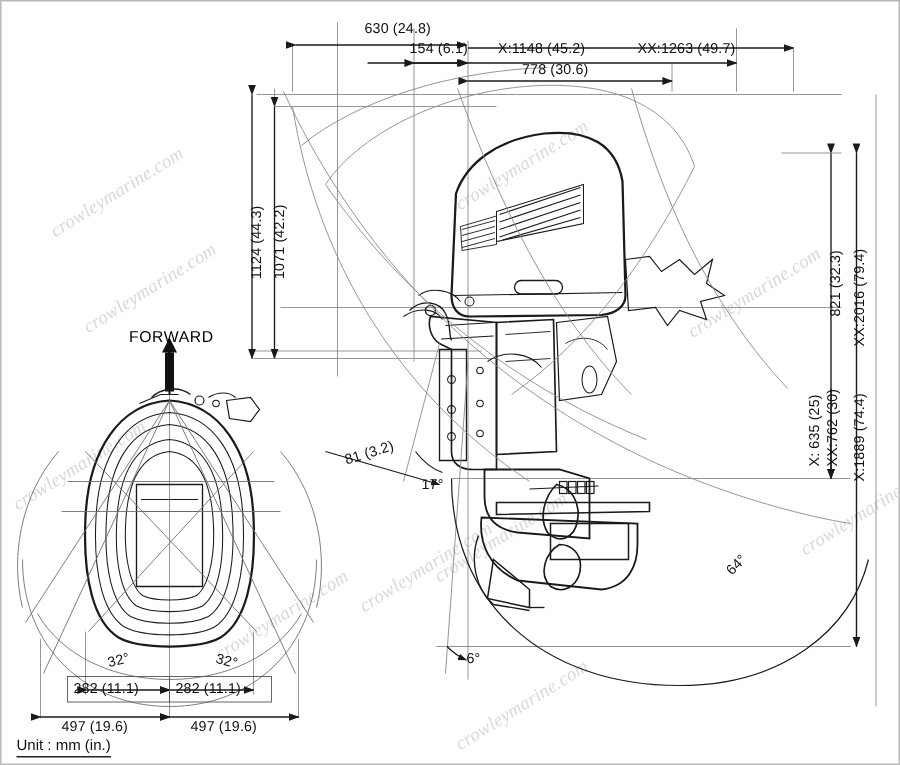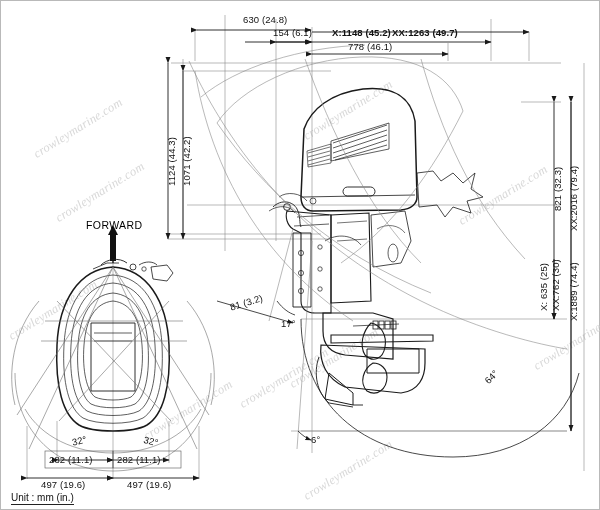--- a/index.html
+++ b/index.html
@@ -272,23 +272,23 @@
         <rect x="44" y="450" width="68" height="17"></rect>
         <rect x="112" y="450" width="68" height="17"></rect>
       </g>
     </g>
   </svg>
 
   <div>
 
     <div class="lbl" style="left:224px;top:14px;margin-left:18px;">630 (24.8)</div>
     <div class="lbl" style="left:248px;top:27px;margin-left:24px;">154 (6.1)</div>
-    <div class="lbl" style="left:331px;top:27px;font-weight:bold;">X:1148 (45.2)</div>
-    <div class="lbl" style="left:391px;top:27px;font-weight:bold;">XX:1263 (49.7)</div>
-    <div class="lbl" style="left:347px;top:41px;">778 (46.1)</div>
+    <div class="lbl" style="left:331px;top:27px;">X:1148 (45.2)</div>
+    <div class="lbl" style="left:424px;top:27px;">XX:1263 (49.7)</div>
+    <div class="lbl" style="left:347px;top:41px;">778 (30.6)</div>
 
     <div class="lbl v" style="left:166px;top:185px;transform:rotate(-90deg);">1124 (44.3)</div>
     <div class="lbl v" style="left:181px;top:185px;transform:rotate(-90deg);">1071 (42.2)</div>
 
     <div class="lbl v" style="left:552px;top:210px;transform:rotate(-90deg);">821 (32.3)</div>
     <div class="lbl v" style="left:568px;top:230px;transform:rotate(-90deg);">XX:2016 (79.4)</div>
     <div class="lbl v" style="left:538px;top:310px;transform:rotate(-90deg);">X: 635 (25)</div>
     <div class="lbl v" style="left:550px;top:310px;transform:rotate(-90deg);">XX:762 (30)</div>
     <div class="lbl v" style="left:568px;top:320px;transform:rotate(-90deg);">X:1889 (74.4)</div>
 

